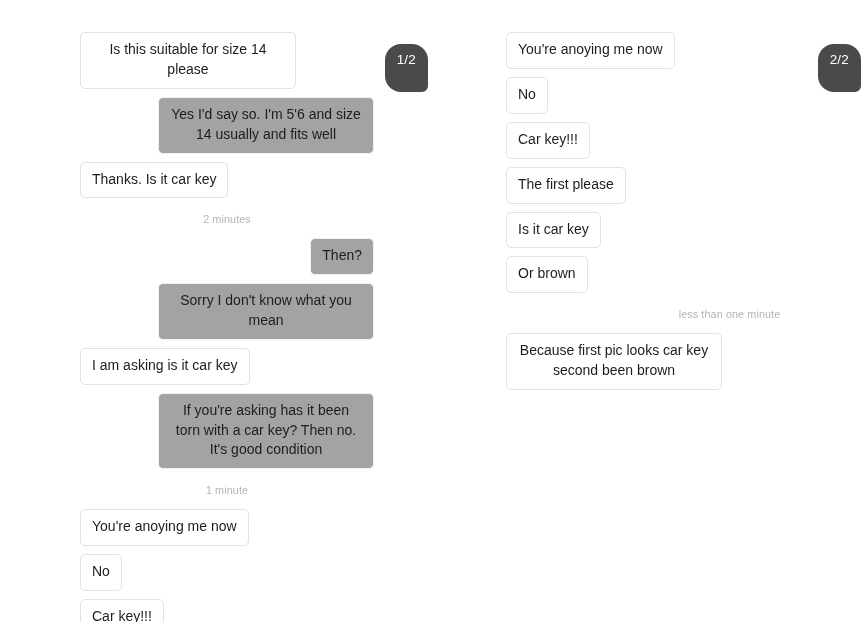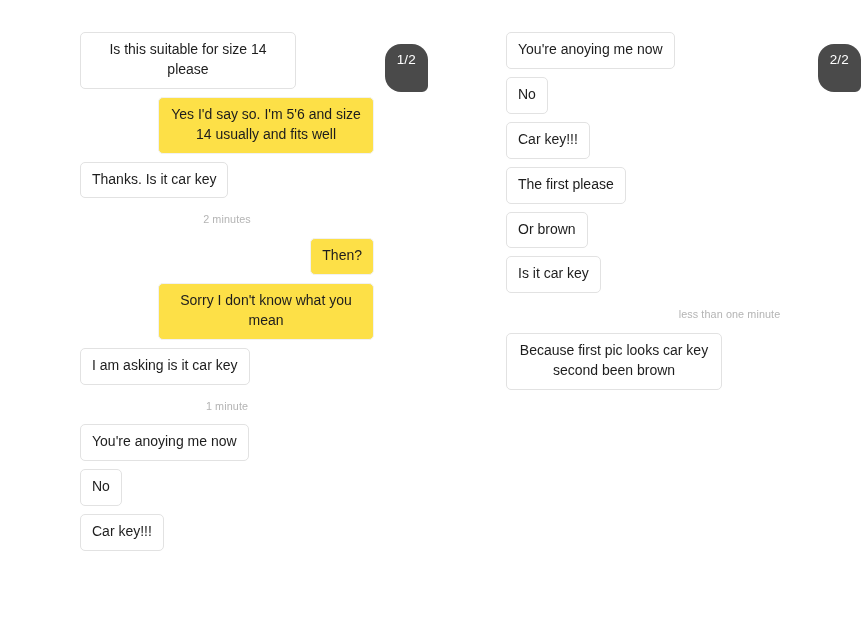--- a/index.html
+++ b/index.html
@@ -102,21 +102,21 @@
     word-wrap: break-word;
     text-align: center;
   }
 
   .bubble.in {
     background: #ffffff;
     border: 1px solid #e2e2e2;
   }
 
   .bubble.out {
-    background: #fde047;
+    background: #a3a3a3;
     border: 1px solid #f1f1f1;
   }
 
   .bubble.w-wide {
     max-width: 216px;
   }
 
   .timestamp {
     width: 100%;
     text-align: center;
@@ -153,20 +153,23 @@
           <div class="timestamp">2 minutes</div>
           <div class="row outgoing">
             <div class="bubble out w-wide">Then?</div>
           </div>
           <div class="row outgoing">
             <div class="bubble out w-wide">Sorry I don't know what you mean</div>
           </div>
           <div class="row incoming">
             <div class="bubble in w-wide">I am asking is it car key</div>
           </div>
+          <div class="row outgoing">
+            <div class="bubble out w-wide">If you're asking has it been torn with a car key? Then no. It's good condition</div>
+          </div>
           <div class="timestamp">1 minute</div>
           <div class="row incoming">
             <div class="bubble in w-wide">You're anoying me now</div>
           </div>
           <div class="row incoming">
             <div class="bubble in w-wide">No</div>
           </div>
           <div class="row incoming">
             <div class="bubble in w-wide">Car key!!!</div>
           </div>
@@ -182,24 +185,24 @@
           <div class="row incoming">
             <div class="bubble in w-wide">No</div>
           </div>
           <div class="row incoming">
             <div class="bubble in w-wide">Car key!!!</div>
           </div>
           <div class="row incoming">
             <div class="bubble in w-wide">The first please</div>
           </div>
           <div class="row incoming">
+            <div class="bubble in w-wide">Is it car key</div>
+          </div>
+          <div class="row incoming">
             <div class="bubble in w-wide">Or brown</div>
-          </div>
-          <div class="row incoming">
-            <div class="bubble in w-wide">Is it car key</div>
           </div>
           <div class="timestamp ts-right">less than one minute</div>
           <div class="row incoming">
             <div class="bubble in w-wide">Because first pic looks car key second been brown</div>
           </div>
         </div>
     </div>
 
   </div>
 </div>

